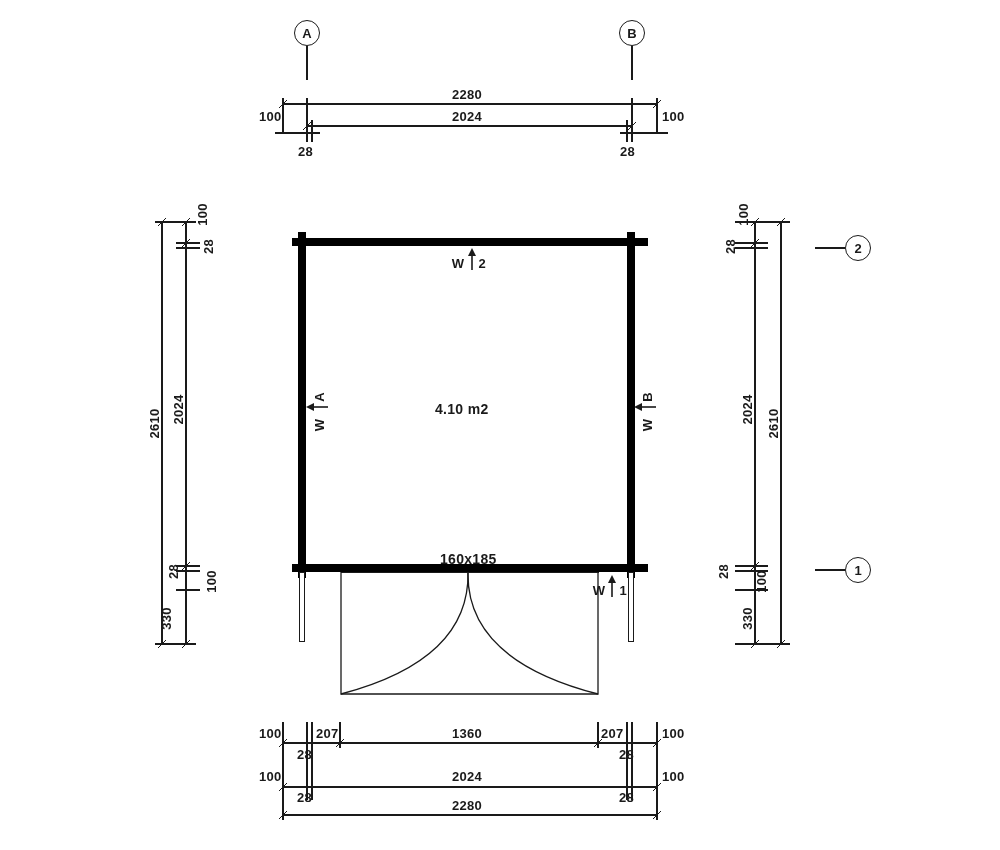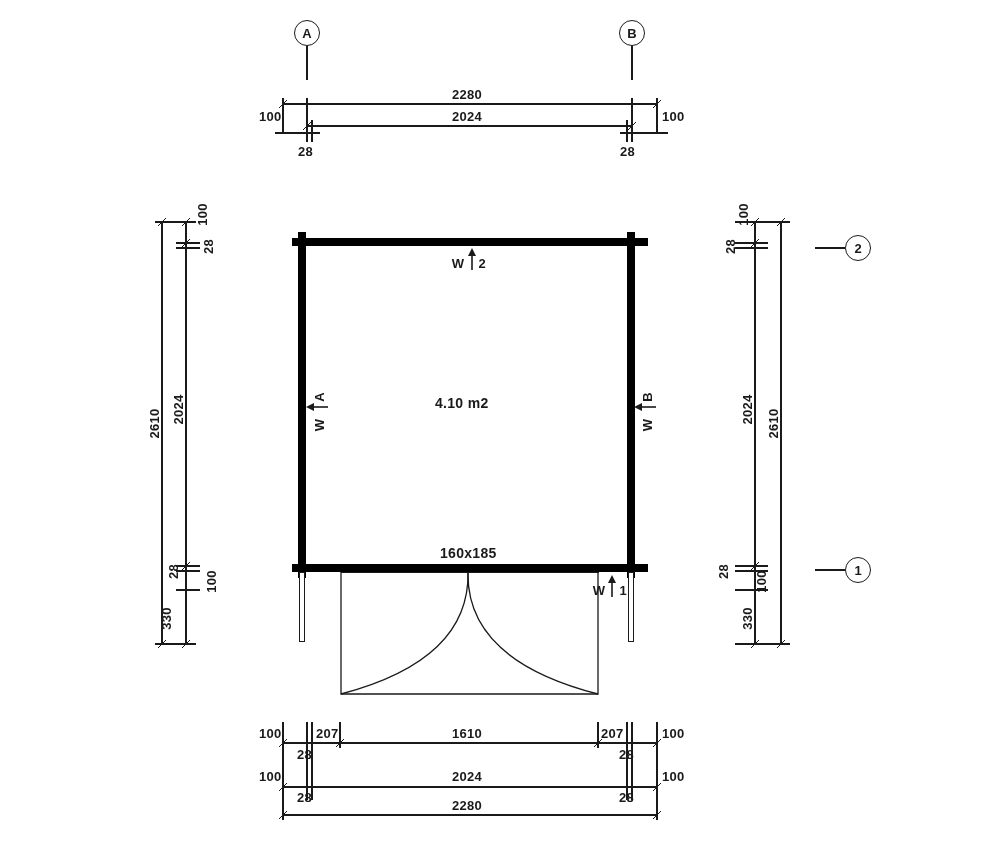--- a/index.html
+++ b/index.html
@@ -27,20 +27,21 @@
     white-space: nowrap;
     line-height: 1;
   }
   .lbl.vert {
     transform-origin: 50% 50%;
     transform: rotate(-90deg);
   }
   .lbl.plain {
     font-weight: 700;
     font-size: 14px;
+    margin-top: 6px;
   }
   .bubble {
     position: absolute;
     width: 26px;
     height: 26px;
     border: 1.6px solid #1a1a1a;
     border-radius: 50%;
     box-sizing: border-box;
     display: flex;
     align-items: center;
@@ -209,21 +210,21 @@
   <div class="lbl vert" style="left:732px; top:403px;">2024</div>
   <div class="lbl vert" style="left:758px; top:417px;">2610</div>
   <div class="lbl vert" style="left:732px; top:208px;">100</div>
   <div class="lbl vert" style="left:723px; top:240px;">28</div>
   <div class="lbl vert" style="left:716px; top:565px;">28</div>
   <div class="lbl vert" style="left:750px; top:575px;">100</div>
   <div class="lbl vert" style="left:736px; top:612px;">330</div>
 
   <div class="lbl" style="left:259px; top:727px;">100</div>
   <div class="lbl" style="left:316px; top:727px;">207</div>
-  <div class="lbl" style="left:452px; top:727px;">1610</div>
+  <div class="lbl" style="left:452px; top:727px;">1360</div>
   <div class="lbl" style="left:601px; top:727px;">207</div>
   <div class="lbl" style="left:662px; top:727px;">100</div>
   <div class="lbl" style="left:297px; top:748px;">28</div>
   <div class="lbl" style="left:619px; top:748px;">28</div>
 
   <div class="lbl" style="left:259px; top:770px;">100</div>
   <div class="lbl" style="left:452px; top:770px;">2024</div>
   <div class="lbl" style="left:662px; top:770px;">100</div>
   <div class="lbl" style="left:297px; top:791px;">28</div>
   <div class="lbl" style="left:619px; top:791px;">28</div>

